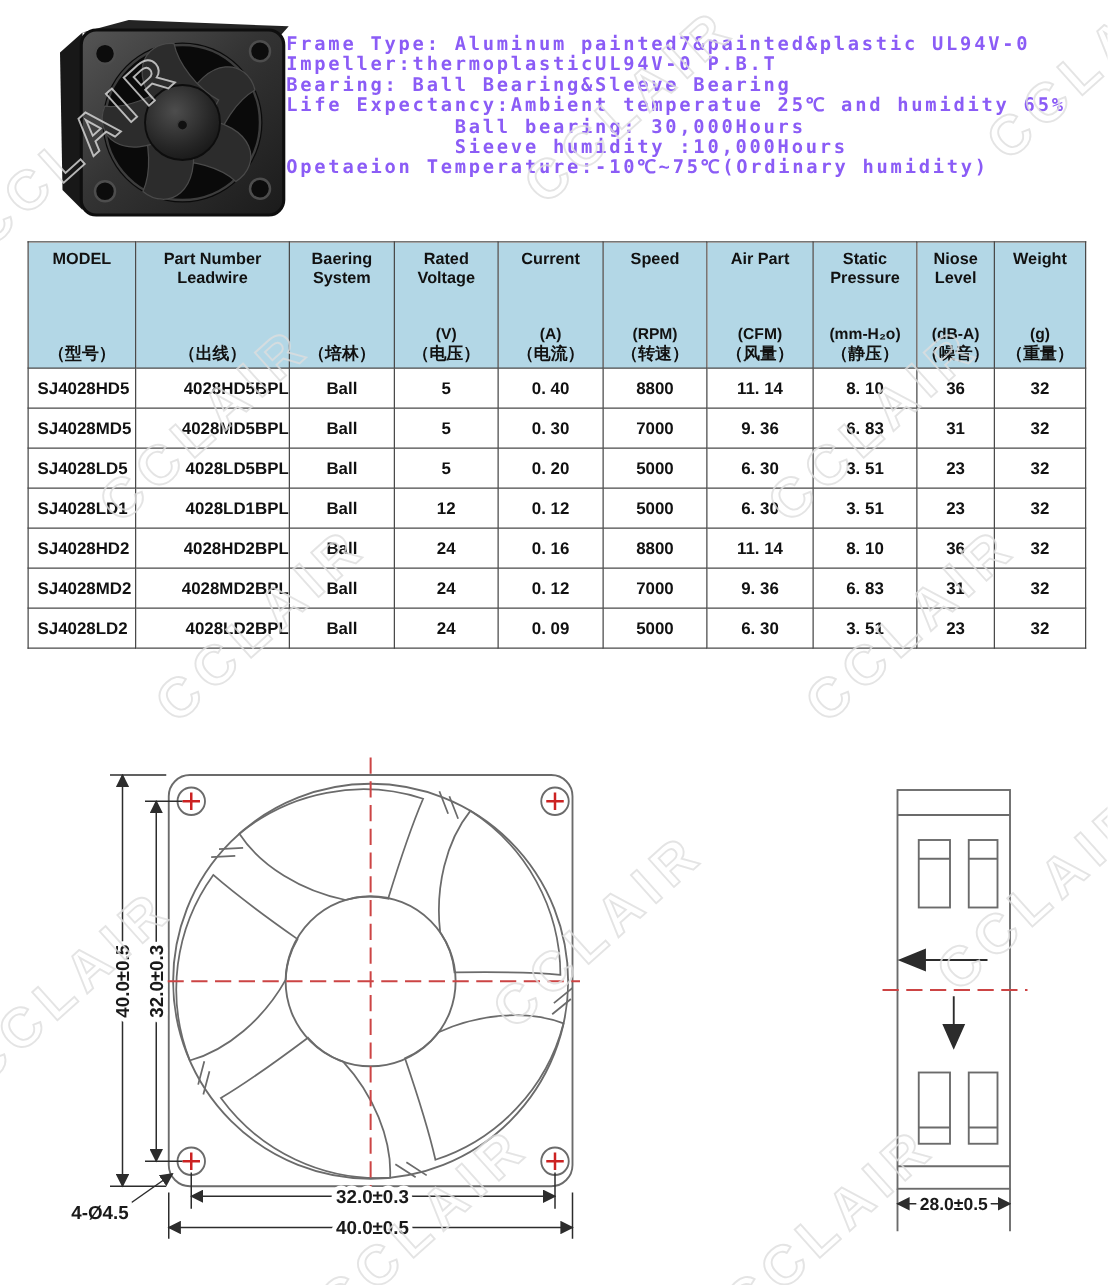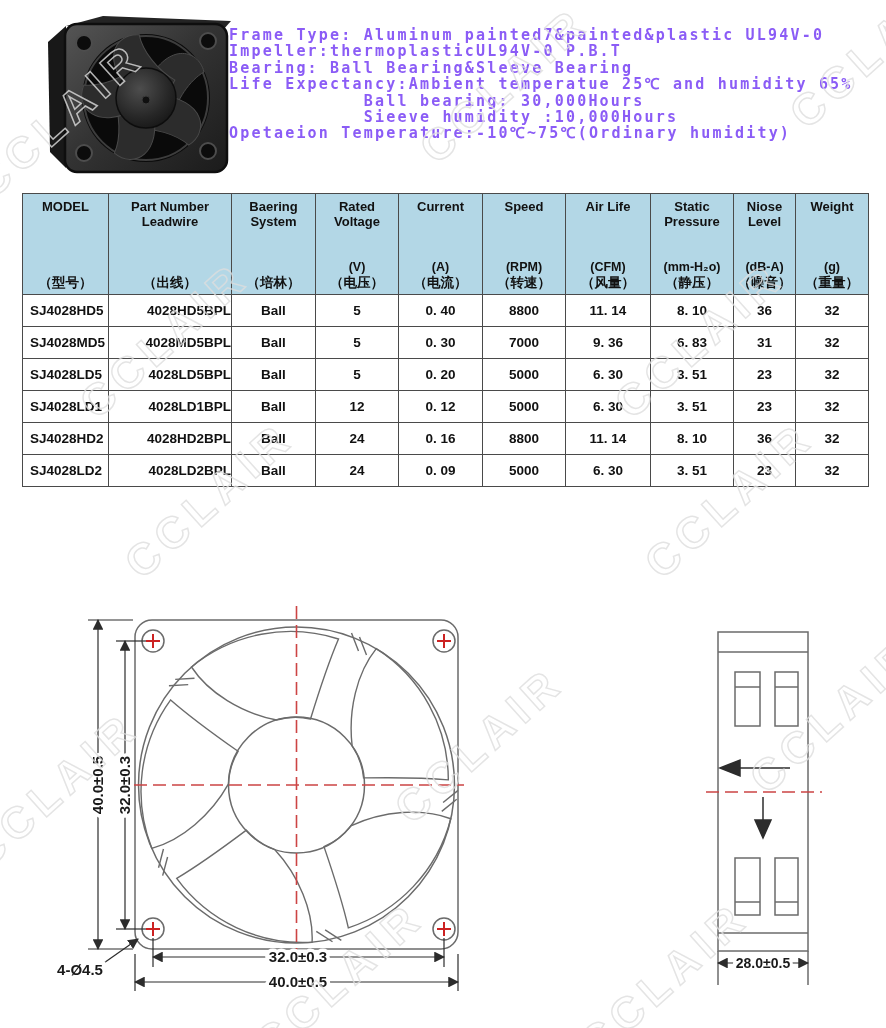--- a/index.html
+++ b/index.html
@@ -158,21 +158,21 @@
             <div class="h-en">Speed</div>
             <div class="h-en"></div>
             <div class="h-bot">
               <div class="h-unit">(RPM)</div>
               <div class="h-zh">（转速）</div>
             </div>
           </div>
         </th>
         <th>
           <div class="hwrap">
-            <div class="h-en">Air Life</div>
+            <div class="h-en">Air Part</div>
             <div class="h-en"></div>
             <div class="h-bot">
               <div class="h-unit">(CFM)</div>
               <div class="h-zh">（风量）</div>
             </div>
           </div>
         </th>
         <th>
           <div class="hwrap">
             <div class="h-en">Static</div>
@@ -257,20 +257,32 @@
       <tr>
         <td class="c0">SJ4028HD2</td>
         <td class="c1">4028HD2BPL</td>
         <td class="c2">Ball</td>
         <td class="c3">24</td>
         <td class="c4">0. 16</td>
         <td class="c5">8800</td>
         <td class="c6">11. 14</td>
         <td class="c7">8. 10</td>
         <td class="c8">36</td>
+        <td class="c9">32</td>
+      </tr>
+      <tr>
+        <td class="c0">SJ4028MD2</td>
+        <td class="c1">4028MD2BPL</td>
+        <td class="c2">Ball</td>
+        <td class="c3">24</td>
+        <td class="c4">0. 12</td>
+        <td class="c5">7000</td>
+        <td class="c6">9. 36</td>
+        <td class="c7">6. 83</td>
+        <td class="c8">31</td>
         <td class="c9">32</td>
       </tr>
       <tr>
         <td class="c0">SJ4028LD2</td>
         <td class="c1">4028LD2BPL</td>
         <td class="c2">Ball</td>
         <td class="c3">24</td>
         <td class="c4">0. 09</td>
         <td class="c5">5000</td>
         <td class="c6">6. 30</td>

